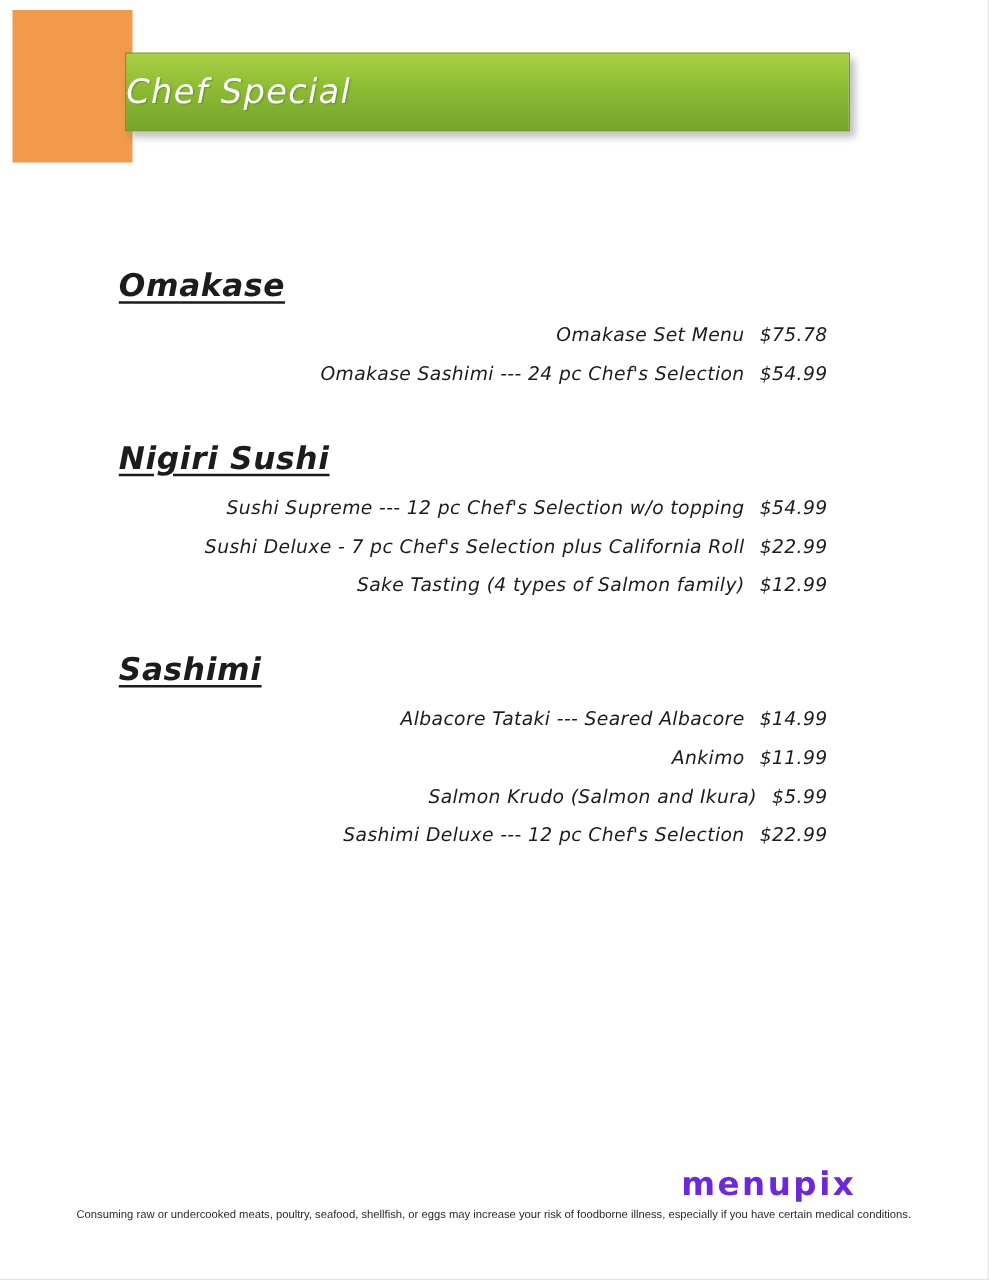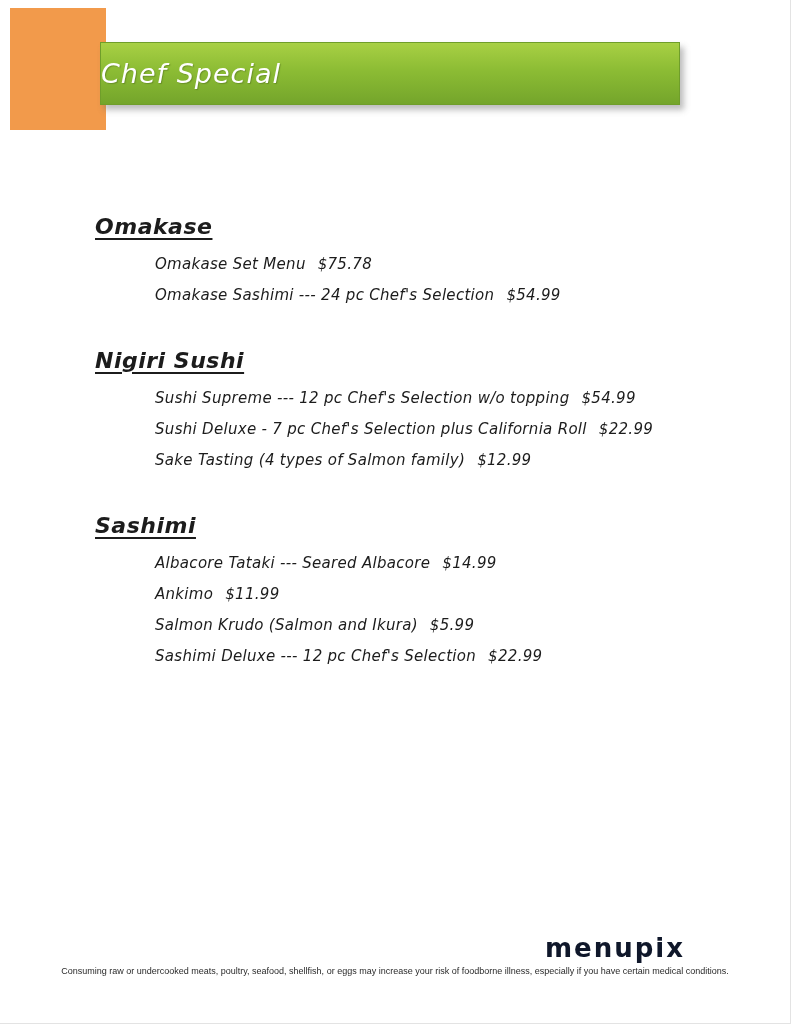--- a/index.html
+++ b/index.html
@@ -40,49 +40,49 @@
     text-shadow: 1px 1px 1px rgba(80,110,30,0.5);
   }
   .content {
     position: absolute;
     left: 95px; top: 214px;
     width: 567px;
     color: #1c1c1c;
     font-style: italic;
   }
   .sec-heading {
-    font-size: 22px;
+    font-size: 25px;
     font-weight: bold;
     font-style: italic;
     margin: 0 0 16px 0;
     text-decoration: underline;
     text-underline-offset: 4px;
     letter-spacing: 0.5px;
   }
   .menu-section { margin-top: 44px; }
   .menu-section:first-child { margin-top: 0; }
   .items { padding-left: 60px; }
   .row {
     display: flex;
-    justify-content: flex-start;
+    justify-content: flex-end;
     align-items: baseline;
     font-size: 15px;
     line-height: 18px;
     margin-bottom: 13px;
     letter-spacing: 0.3px;
   }
   .iname { white-space: nowrap; }
   .iprice { white-space: nowrap; margin-left: 12px; }
   .watermark {
     position: absolute;
     right: 105px; top: 933px;
     font-size: 26px;
     font-weight: bold;
     letter-spacing: 2px;
-    color: #0f172a;
+    color: #6d28d9;
     font-style: normal;
   }
   .disclaimer {
     position: absolute;
     left: 0; top: 966px;
     width: 100%;
     text-align: center;
     font-size: 9px;
     color: #2a2a2a;
     font-style: normal;

